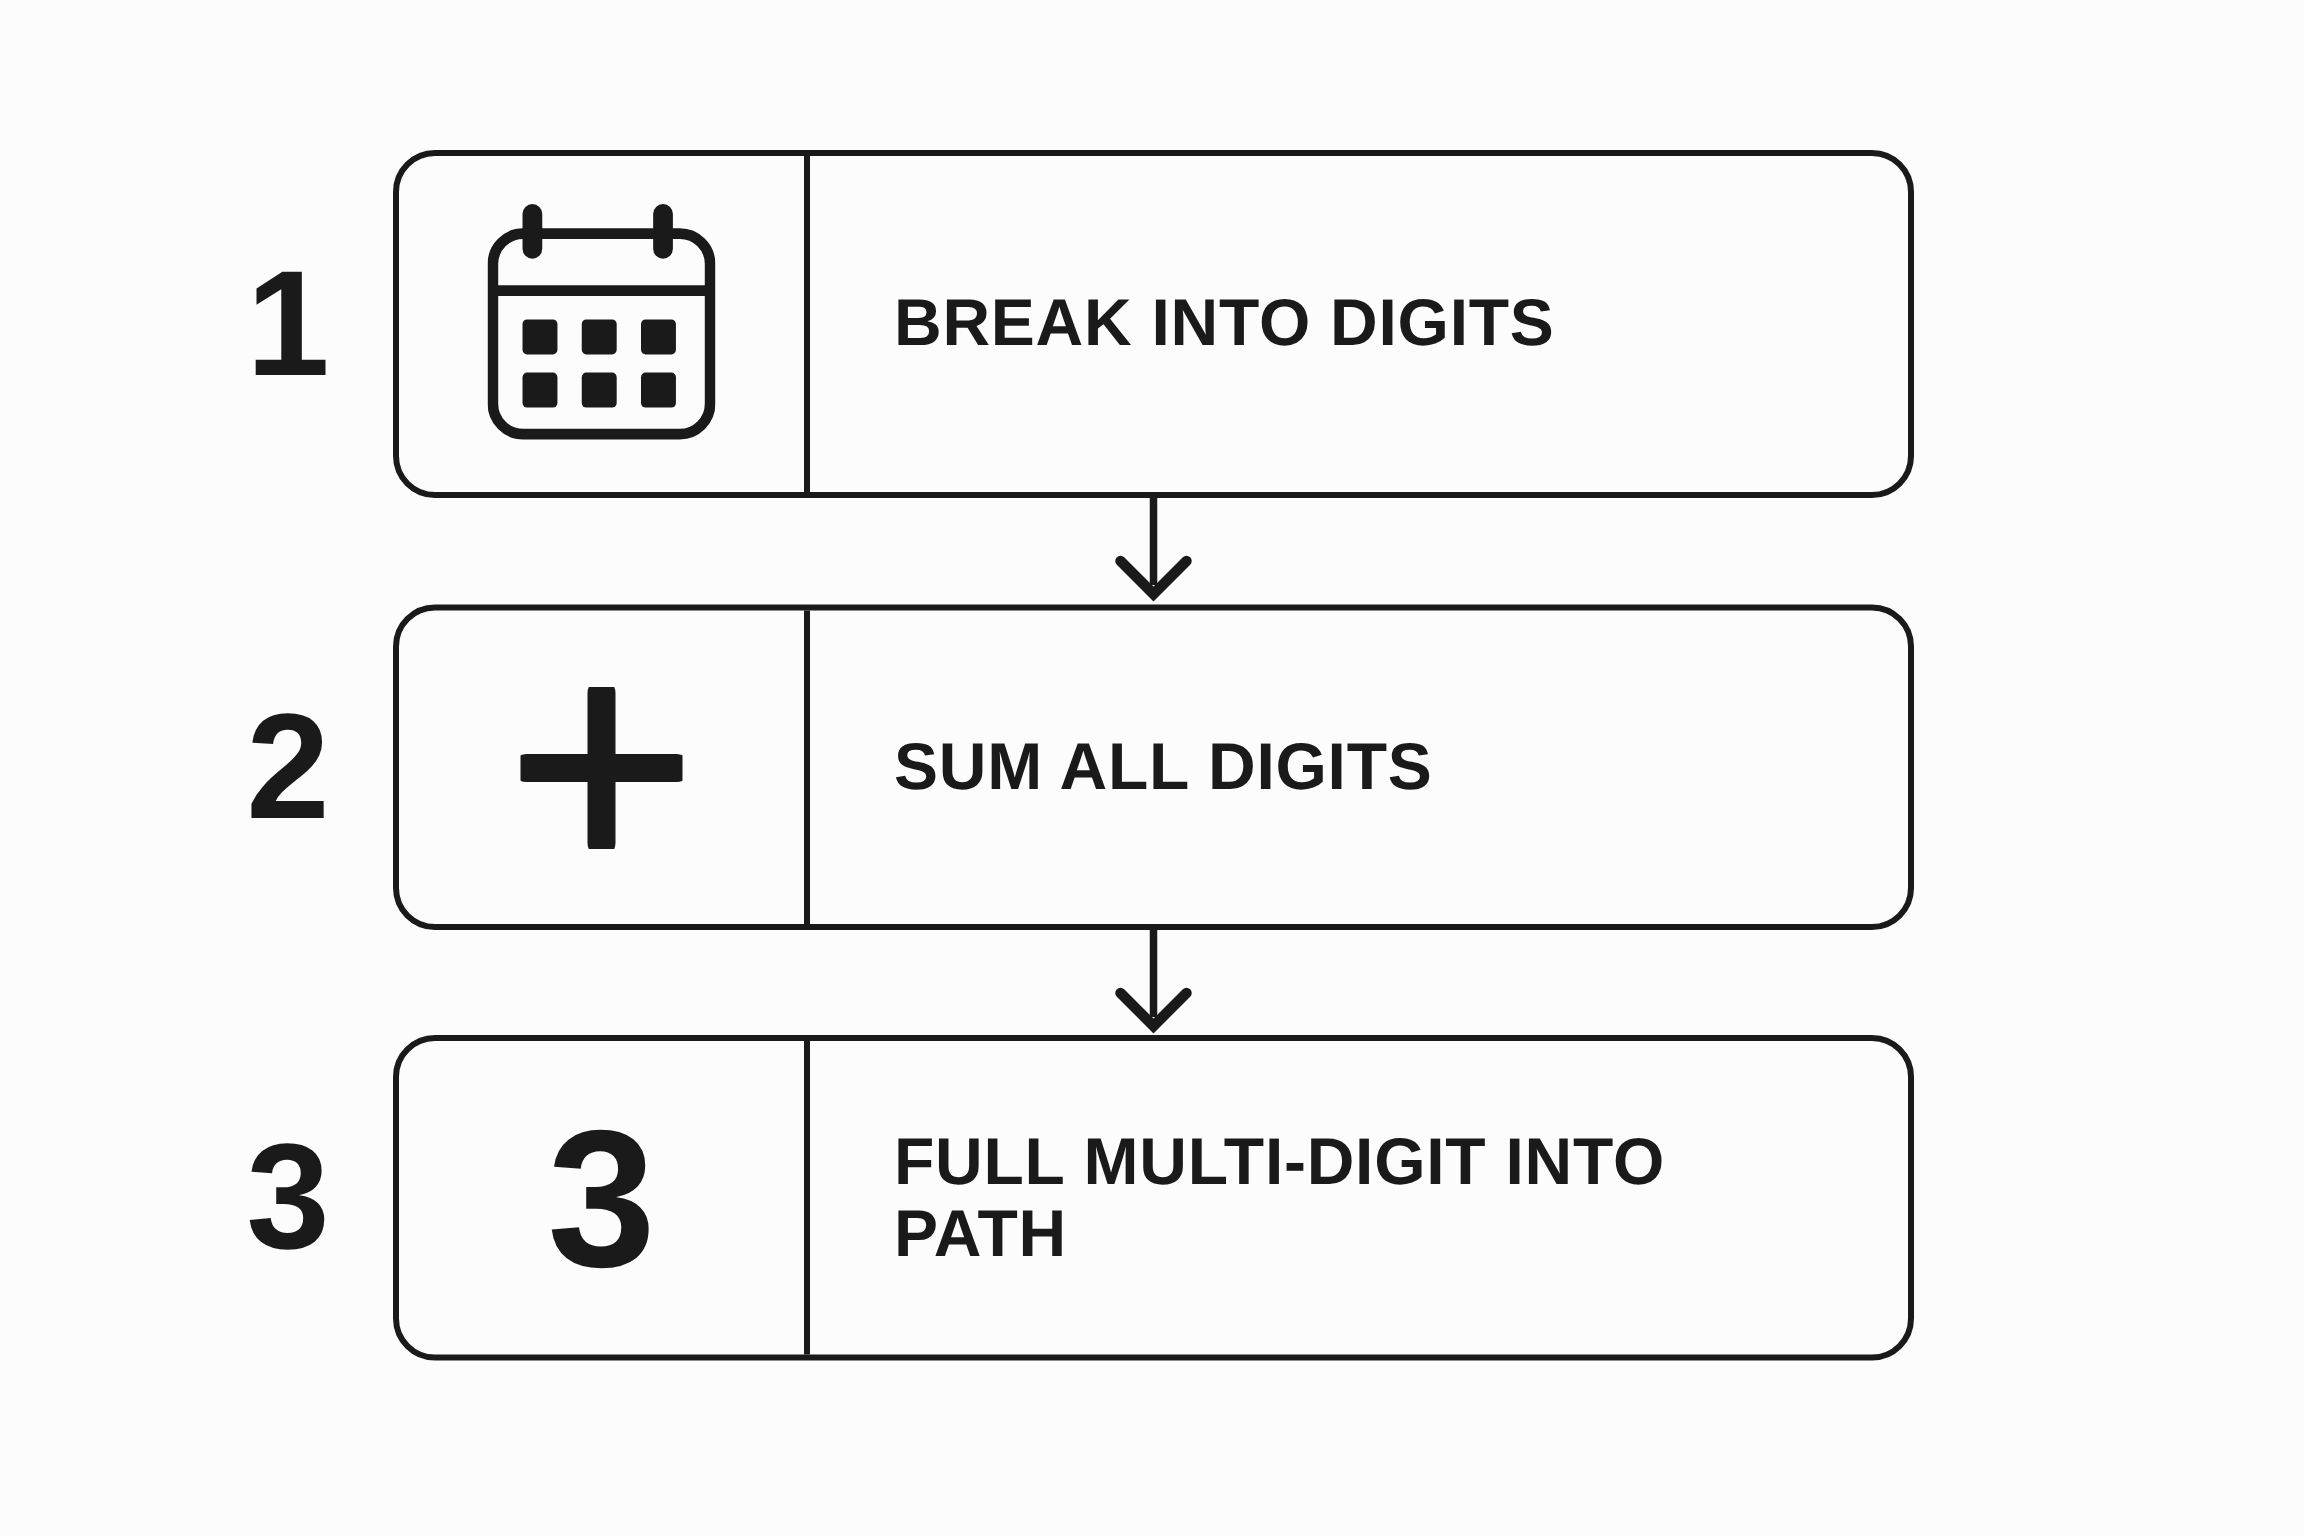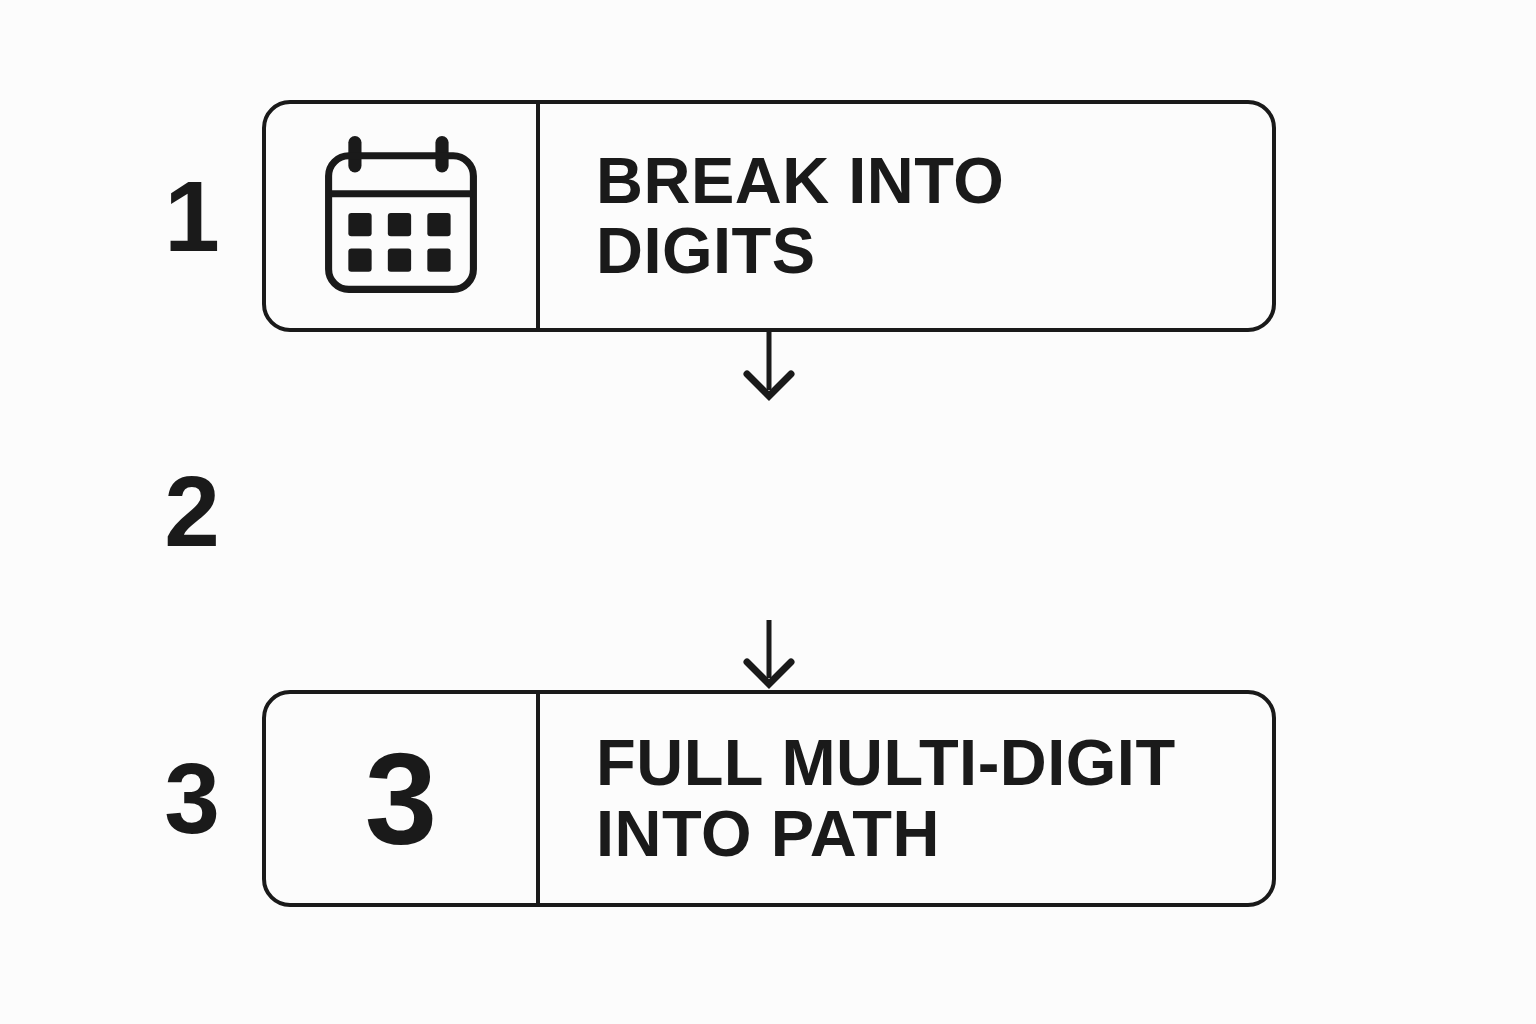--- a/index.html
+++ b/index.html
@@ -58,21 +58,21 @@
   }
   .label-cell{
     flex:1 1 auto;
     display:flex;
     align-items:center;
     padding-left:56px;
     padding-right:44px;
   }
   .step-label{
     font-weight:700;
-    font-size:65px;
+    font-size:44px;
     line-height:1.08;
     letter-spacing:0.5px;
     color:var(--ink);
   }
   .numeral-glyph{
     font-weight:700;
     font-size:130px;
     color:var(--ink);
     line-height:1;
     user-select:none;
@@ -112,20 +112,31 @@
       <span class="step-label">BREAK INTO DIGITS</span>
     </div>
   </div>
 
   <svg class="arrow" id="arrow-1" width="64" height="70" viewBox="0 0 64 70">
     <line class="ink-stroke" x1="32" y1="0" x2="32" y2="58" stroke-width="5"></line>
     <polyline class="ink-stroke" points="10,42 32,64 54,42" stroke-width="7" stroke-linecap="round"></polyline>
   </svg>
 
   <div class="step-number" id="num-2">2</div>
+  <div class="step-box" id="box-2">
+    <div class="icon-cell">
+      <svg width="108" height="108" viewBox="0 0 110 110">
+        <line class="ink-stroke" x1="55" y1="4" x2="55" y2="106" stroke-width="19" stroke-linecap="round"></line>
+        <line class="ink-stroke" x1="4" y1="55" x2="106" y2="55" stroke-width="19" stroke-linecap="round"></line>
+      </svg>
+    </div>
+    <div class="label-cell">
+      <span class="step-label">SUM ALL DIGITS</span>
+    </div>
+  </div>
 
   <svg class="arrow" id="arrow-2" width="64" height="70" viewBox="0 0 64 70">
     <line class="ink-stroke" x1="32" y1="0" x2="32" y2="58" stroke-width="5"></line>
     <polyline class="ink-stroke" points="10,42 32,64 54,42" stroke-width="7" stroke-linecap="round"></polyline>
   </svg>
 
   <div class="step-number" id="num-3">3</div>
   <div class="step-box" id="box-3">
     <div class="icon-cell">
       <span class="numeral-glyph">3</span>

